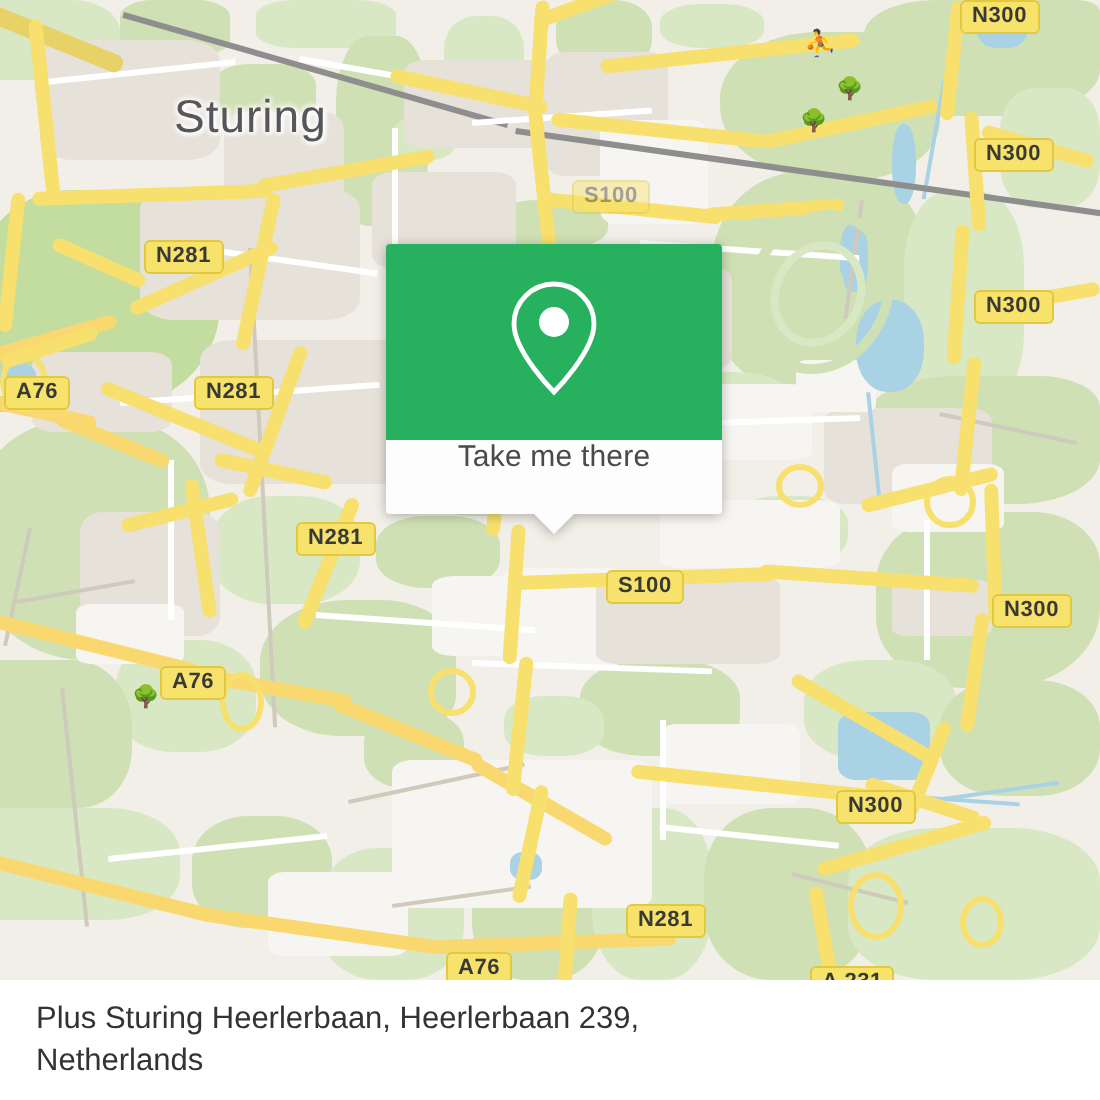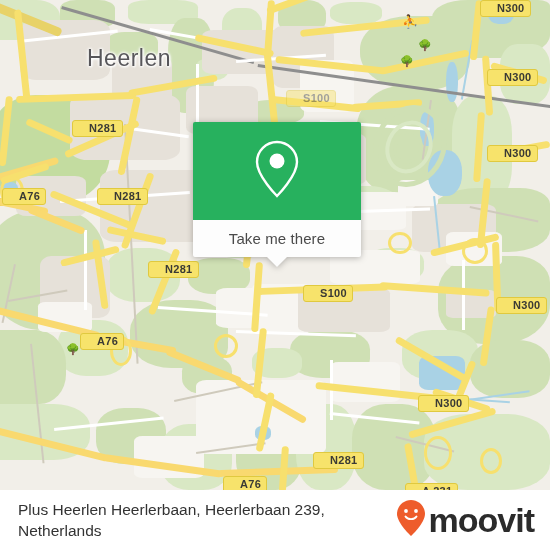--- a/index.html
+++ b/index.html
@@ -45,21 +45,21 @@
   
   .shield {
     position: absolute;
     background: #f7e36b;
     border: 1.5px solid #e0c93f;
     border-radius: 3px;
     color: #3a3a35;
     font-size: 11px;
     font-weight: bold;
     letter-spacing: .3px;
-    padding: 1px 5px 2px 16px;
+    padding: 1px 5px 2px 5px;
     line-height: 12px;
     white-space: nowrap;
     text-align: center;
   }
   .shield.faded { opacity: .45; }
 
   
   .place-major {
     position: absolute;
     font-size: 23px;
@@ -114,21 +114,21 @@
     border-radius: 2px 2px 0 0;
     display: flex;
     align-items: center;
     justify-content: center;
   }
   #popup-foot {
     height: 37px;
     background: #fdfdfd;
     border-radius: 0 0 2px 2px;
     display: flex;
-    align-items: center;
+    align-items: flex-start;
     justify-content: center;
   }
   #popup-foot-label {
     font-size: 15px;
     color: #4a4a4a;
     letter-spacing: .1px;
   }
   #popup-tail {
     position: absolute;
     left: 50%;
@@ -378,21 +378,21 @@
       <div style="position:absolute;left:374px;top:104px;width:72px;height:84px;border:5px solid #cfe0b4;border-radius:50%;transform:rotate(24deg);"></div>
       <div style="position:absolute;left:386px;top:120px;width:46px;height:54px;border:4px solid #d9e8c4;border-radius:50%;transform:rotate(24deg);"></div>
       <div style="position:absolute;left:394px;top:130px;width:28px;height:34px;border:3px solid #cfe0b4;border-radius:50%;transform:rotate(24deg);"></div>
       <div class="poi-icon" style="left:402px;top:16px;font-size:13px;">⛹</div>
       <div class="poi-icon" style="left:400px;top:56px;">🌳</div>
       <div class="poi-icon" style="left:418px;top:40px;">🌳</div>
       <div class="poi-icon" style="left:66px;top:344px;">🌳</div>
     </div>
 
     <div class="layer">
-      <div class="place-major" style="left:87px; top:45px;">Heerlen</div>
+      <div class="place-major" style="left:87px; top:45px;">Sturing</div>
     </div>
 
     <div class="layer">
       <div class="shield" style="left:480px; top:0px;">N300</div>
       <div class="shield" style="left:487px; top:69px;">N300</div>
       <div class="shield" style="left:487px; top:145px;">N300</div>
       <div class="shield" style="left:496px; top:297px;">N300</div>
       <div class="shield" style="left:418px; top:395px;">N300</div>
 
       <div class="shield" style="left:72px;  top:120px;">N281</div>
@@ -421,27 +421,16 @@
         </svg>
       </span>
     </div>
     <div id="popup-foot">
       <span id="popup-foot-label">Take me there</span>
       <div id="popup-tail"></div>
     </div>
   </div>
 
   <div id="footer">
-    <div id="footer-title">Plus Heerlen Heerlerbaan, Heerlerbaan 239, Netherlands</div>
-    <div id="logo">
-      <span>
-        <svg width="30" height="38" viewBox="0 0 30 38" aria-hidden="true">
-          <path d="M15 1 C7.3 1 1 7.3 1 15 C1 24 15 37 15 37 C15 37 29 24 29 15 C29 7.3 22.7 1 15 1 Z" fill="#ee5c2b"></path>
-          <circle cx="10" cy="12" r="1.9" fill="#ffffff"></circle>
-          <circle cx="20" cy="12" r="1.9" fill="#ffffff"></circle>
-          <path d="M9.5 17.5 C11.5 21 18.5 21 20.5 17.5" fill="none" stroke="#ffffff" stroke-width="1.9" stroke-linecap="round"></path>
-        </svg>
-      </span>
-      <span id="logo-word">moovit</span>
-    </div>
+    <div id="footer-title">Plus Sturing Heerlerbaan, Heerlerbaan 239, Netherlands</div>
   </div>
 
 </div>
 
 </body></html>

